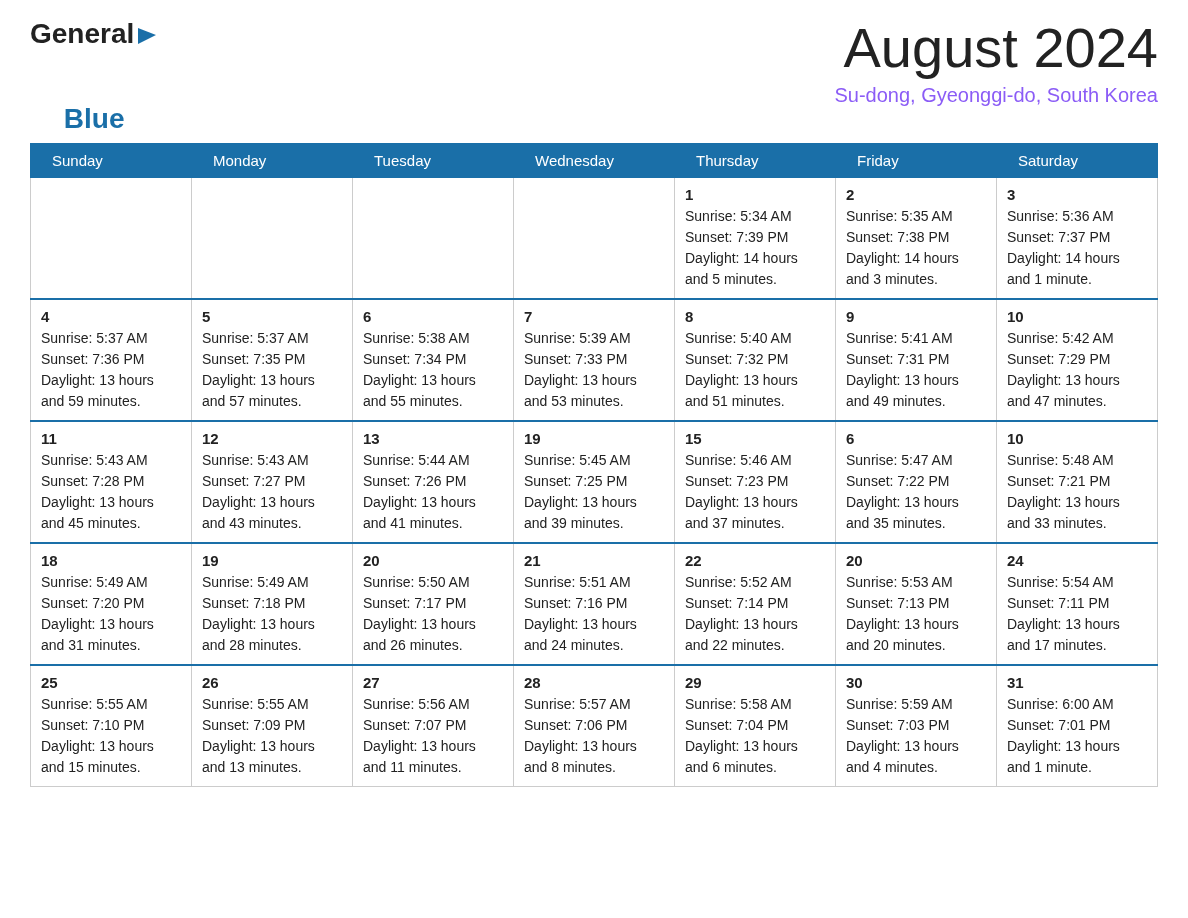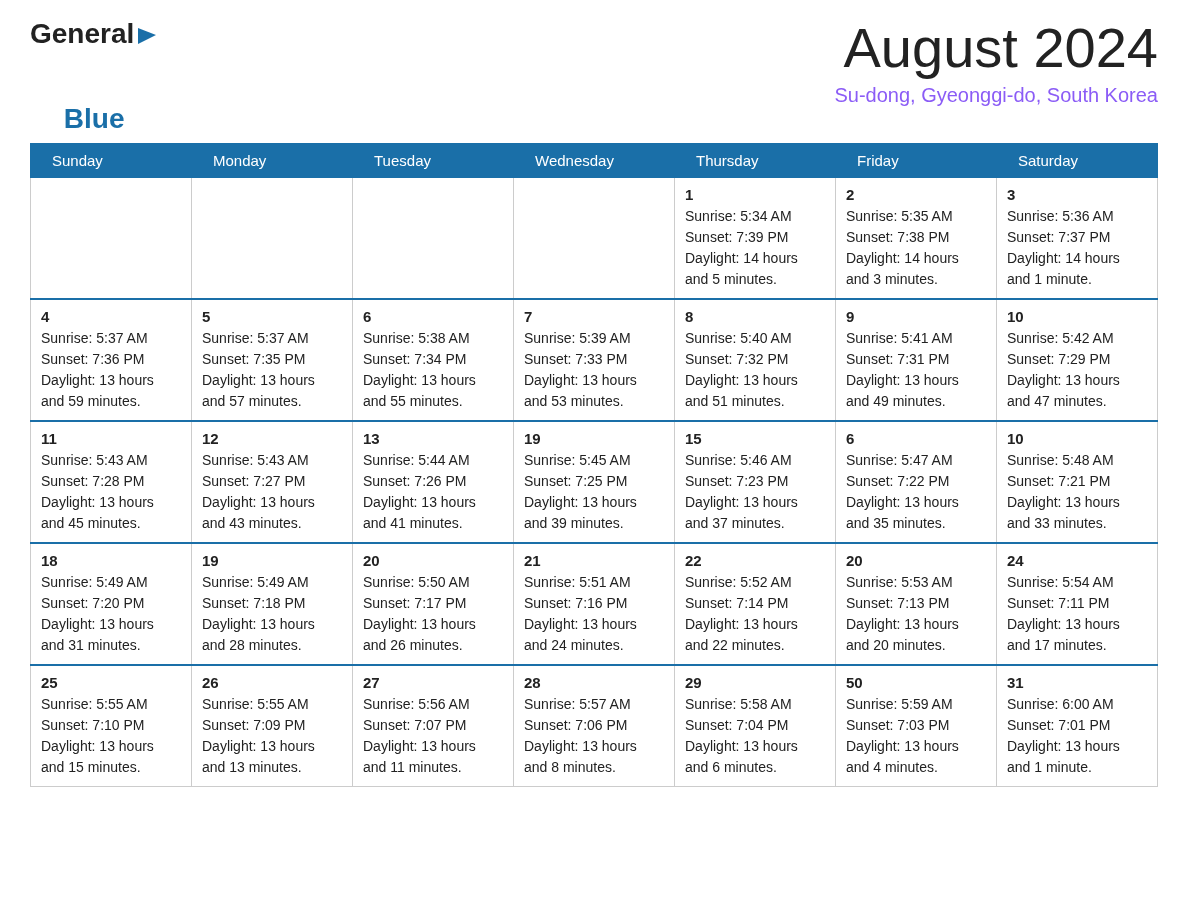--- a/index.html
+++ b/index.html
@@ -249,21 +249,21 @@
         </td>
         <td>
           <span class="day-num">28</span>
           <div class="day-info">Sunrise: 5:57 AM<br>Sunset: 7:06 PM<br>Daylight: 13 hours<br>and 8 minutes.</div>
         </td>
         <td>
           <span class="day-num">29</span>
           <div class="day-info">Sunrise: 5:58 AM<br>Sunset: 7:04 PM<br>Daylight: 13 hours<br>and 6 minutes.</div>
         </td>
         <td>
-          <span class="day-num">50</span>
+          <span class="day-num">30</span>
           <div class="day-info">Sunrise: 5:59 AM<br>Sunset: 7:03 PM<br>Daylight: 13 hours<br>and 4 minutes.</div>
         </td>
         <td>
           <span class="day-num">31</span>
           <div class="day-info">Sunrise: 6:00 AM<br>Sunset: 7:01 PM<br>Daylight: 13 hours<br>and 1 minute.</div>
         </td>
       </tr>
     </tbody>
 </table>
 

